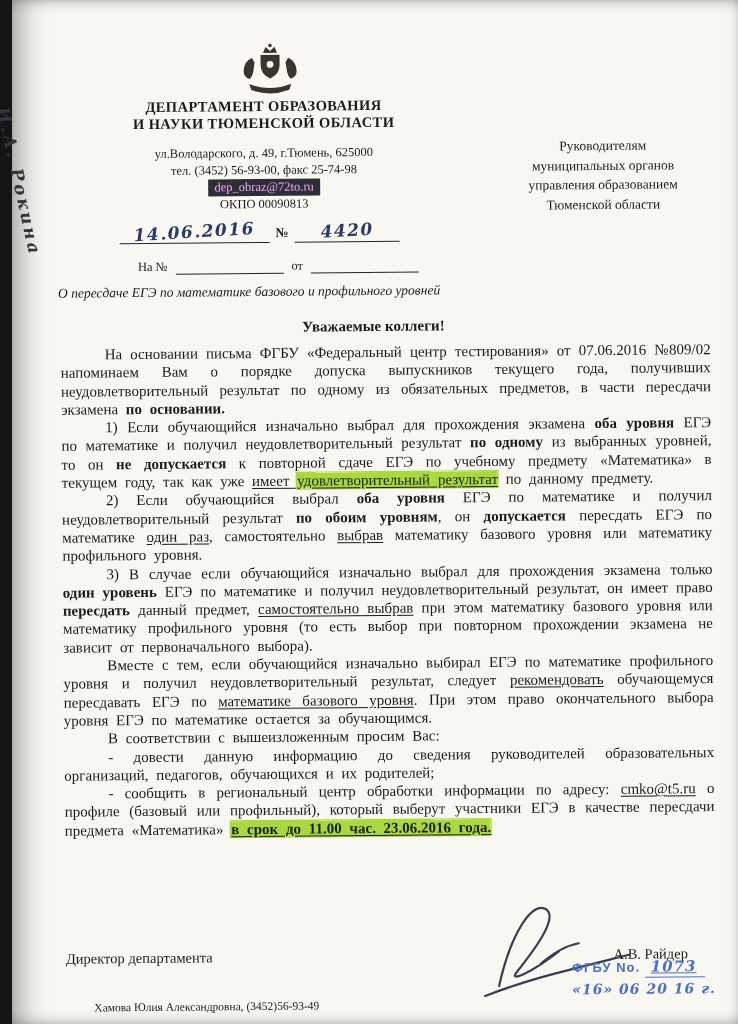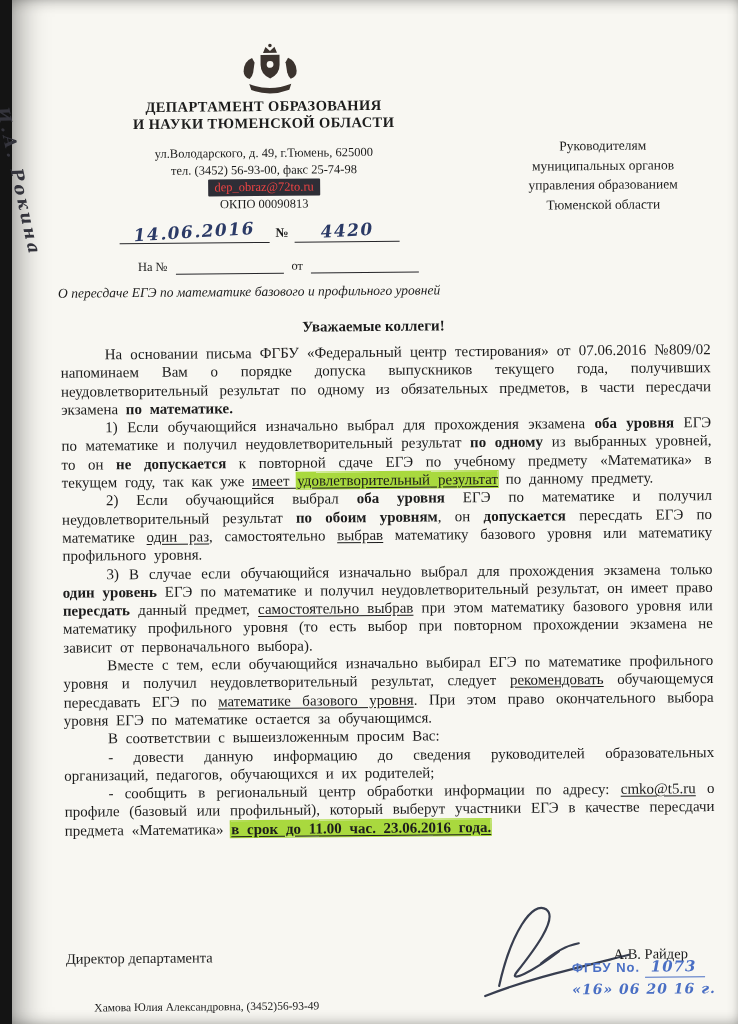--- a/index.html
+++ b/index.html
@@ -48,21 +48,21 @@
   .org-name {
     position: absolute; left: 80px; top: 97px; width: 350px;
     text-align: center; font-weight: bold; font-size: 14.5px; line-height: 17px;
     letter-spacing: .4px;
   }
   .contact {
     position: absolute; left: 80px; top: 144px; width: 350px;
     text-align: center; font-size: 12.5px; line-height: 17px;
   }
   .email-dark {
-    display: inline-block; background: #2e2e36; color: #ef4444;
+    display: inline-block; background: #2e2e36; color: #f0abfc;
     padding: 0 6px; border-radius: 1px;
   }
   .docnum {
     position: absolute; left: 110px; top: 220px; width: 320px;
     display: flex; align-items: flex-end; font-size: 13px;
   }
   .fill-line {
     border-bottom: 1.5px solid #26262a;
     text-align: center; padding: 0 4px 1px 4px;
   }
@@ -121,21 +121,21 @@
   .signature { position: absolute; left: 455px; top: 895px; width: 170px; height: 110px; }
 
   
   .stamp {
     position: absolute; left: 556px; top: 960px;
     color: var(--stamp); font-family: "Liberation Sans", sans-serif;
   }
   .stamp .row1 { font-size: 13px; font-weight: bold; letter-spacing: 1px; white-space: nowrap; }
   .stamp .hand-num {
     font-family: "DejaVu Serif", serif; font-style: italic; font-weight: bold;
-    font-size: 15px; border-bottom: 1.5px solid var(--stamp); padding: 0 8px 1px 6px;
+    font-size: 15px; border-bottom: 1.5px solid var(--stamp); padding: 0 8px 1px 6px; text-decoration: underline;
   }
   .stamp .row2 {
     margin-top: 5px; font-family: "DejaVu Serif", serif;
     font-style: italic; font-weight: bold; font-size: 14px;
     letter-spacing: 1px; white-space: nowrap;
   }
 
   .footer-contact {
     position: absolute; left: 78px; top: 999px; font-size: 11.5px;
   }
@@ -192,21 +192,21 @@
     <div class="recipient">Руководителям
 муниципальных органов
 управления образованием
 Тюменской области</div>
 
     <div class="subject">О пересдаче ЕГЭ по математике базового и профильного уровней</div>
 
     <div class="salutation">Уважаемые коллеги!</div>
 
     <div class="letter-body">
-        <p class="para"><span>На основании письма ФГБУ «Федеральный центр тестирования» от 07.06.2016 №809/02 напоминаем Вам о порядке допуска выпускников текущего года, получивших неудовлетворительный результат по одному из обязательных предметов, в части пересдачи экзамена </span><span class="b">по математике.</span></p>
+        <p class="para"><span>На основании письма ФГБУ «Федеральный центр тестирования» от 07.06.2016 №809/02 напоминаем Вам о порядке допуска выпускников текущего года, получивших неудовлетворительный результат по одному из обязательных предметов, в части пересдачи экзамена </span><span class="b">по основании.</span></p>
         <p class="para"><span>1) Если обучающийся изначально выбрал для прохождения экзамена </span><span class="b">оба уровня</span><span> ЕГЭ по математике и получил неудовлетворительный результат </span><span class="b">по одному</span><span> из выбранных уровней, то он </span><span class="b">не допускается</span><span> к повторной сдаче ЕГЭ по учебному предмету «Математика» в текущем году, так как уже </span><span class="u">имеет </span><span class="u hl">удовлетворительный результат</span><span> по данному предмету.</span></p>
         <p class="para"><span>2) Если обучающийся выбрал </span><span class="b">оба уровня</span><span> ЕГЭ по математике и получил неудовлетворительный результат </span><span class="b">по обоим уровням</span><span>, он </span><span class="b">допускается</span><span> пересдать ЕГЭ по математике </span><span class="u">один раз</span><span>, самостоятельно </span><span class="u">выбрав</span><span> математику базового уровня или математику профильного уровня.</span></p>
         <p class="para"><span>3) В случае если обучающийся изначально выбрал для прохождения экзамена только </span><span class="b">один уровень</span><span> ЕГЭ по математике и получил неудовлетворительный результат, он имеет право </span><span class="b">пересдать</span><span> данный предмет, </span><span class="u">самостоятельно выбрав</span><span> при этом математику базового уровня или математику профильного уровня (то есть выбор при повторном прохождении экзамена не зависит от первоначального выбора).</span></p>
         <p class="para"><span>Вместе с тем, если обучающийся изначально выбирал ЕГЭ по математике профильного уровня и получил неудовлетворительный результат, следует </span><span class="u">рекомендовать</span><span> обучающемуся пересдавать ЕГЭ по </span><span class="u">математике базового уровня</span><span>. При этом право окончательного выбора уровня ЕГЭ по математике остается за обучающимся.</span></p>
         <p class="para"><span>В соответствии с вышеизложенным просим Вас:</span></p>
         <p class="para"><span>- довести данную информацию до сведения руководителей образовательных организаций, педагогов, обучающихся и их родителей;</span></p>
         <p class="para"><span>- сообщить в региональный центр обработки информации по адресу: </span><span class="u">cmko@t5.ru</span><span> о профиле (базовый или профильный), который выберут участники ЕГЭ в качестве пересдачи предмета «Математика» </span><span class="b u hl">в срок до 11.00 час. 23.06.2016 года.</span></p>
       </div>
 
     <div class="signoff">

